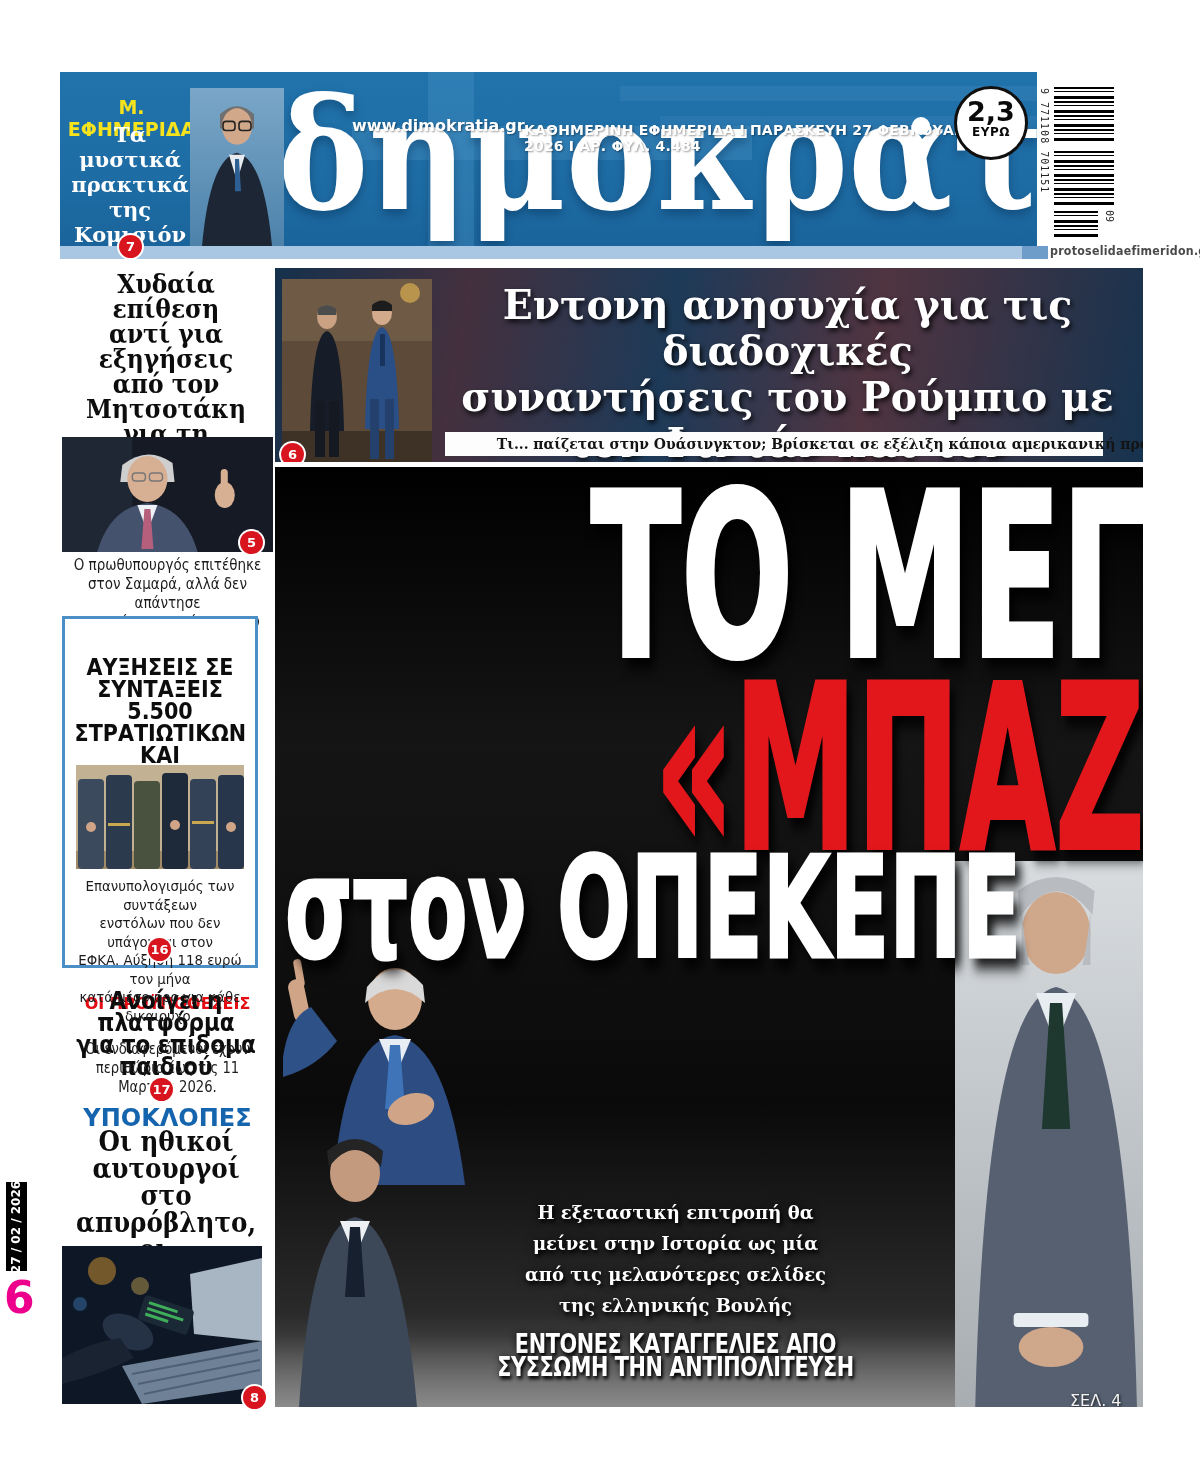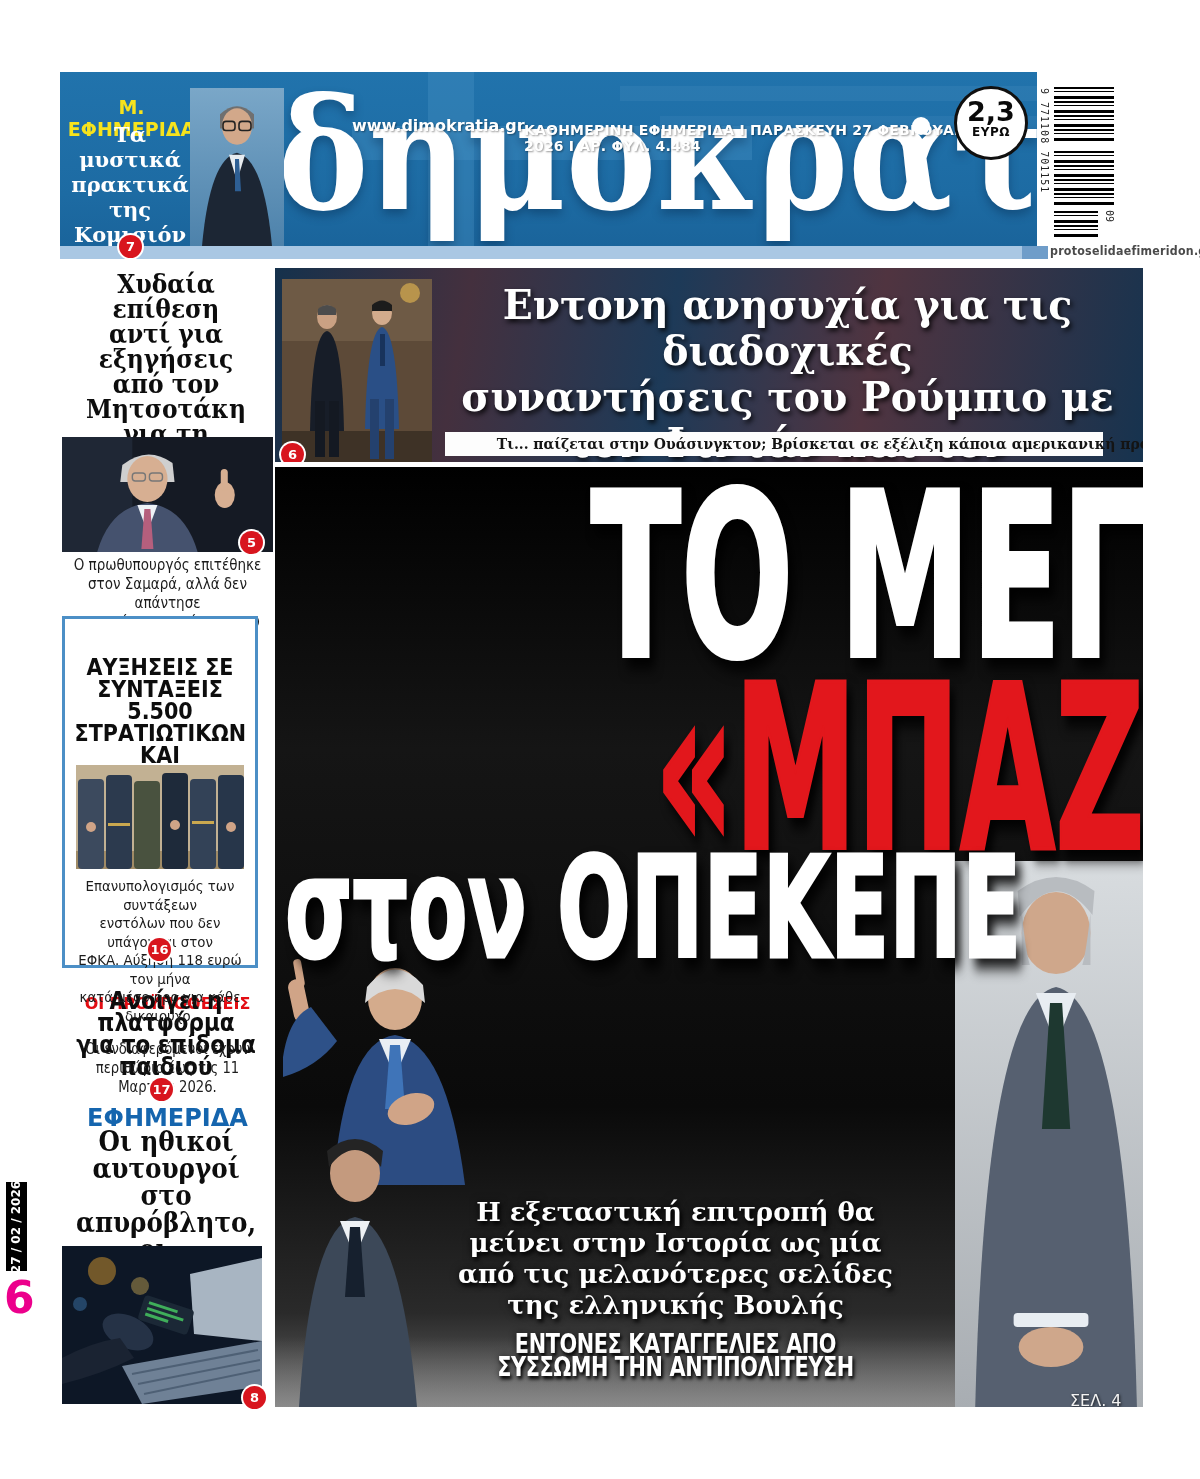--- a/index.html
+++ b/index.html
@@ -102,21 +102,21 @@
   .g2{top:188px;}
   .g2 span{font-size:228px;color:#e2171c;-webkit-text-stroke:4px #e2171c;transform:scaleX(.54);transform-origin:center top;}
   .g3{left:10px;top:372px;width:auto;text-align:left;}
   .g3 span{font-size:140px;color:#fff;-webkit-text-stroke:3px #fff;transform:scaleX(.62);transform-origin:left top;}
   .p-mitsotakis{left:680px;top:394px;width:188px;height:546px;z-index:2;}
   .p-voridis{left:0;top:478px;width:212px;height:240px;z-index:2;}
   .p-avgenakis{left:0;top:658px;width:158px;height:282px;z-index:2;}
   .mp{position:absolute;left:168px;width:465px;color:#fff;text-align:center;z-index:4;
       text-shadow:2px 3px 4px #000,0 0 8px rgba(0,0,0,.6);}
   .mp1{top:506px;font-weight:800;font-size:25px;line-height:26.5px;}
-  .mp2{top:730px;font-weight:800;font-size:26px;line-height:31px;}
+  .mp2{top:730px;font-weight:800;font-size:18px;line-height:31px;}
   .mp3{top:866px;font-weight:800;font-size:26px;line-height:23px;letter-spacing:-.5px;
        transform:scaleX(.8);transform-origin:center top;font-family:"DejaVu Sans","Liberation Sans",sans-serif;}
   .sel{position:absolute;left:795px;top:884px;color:#f2f2f2;font-size:16px;z-index:5;
        text-shadow:1px 1px 3px rgba(0,0,0,.8);margin-top:40px;}
 </style>
 </head>
 <body>
 
 <div class="page">
 
@@ -230,21 +230,21 @@
   </div>
   <div class="badge" style="left:148px;top:938px;">16</div>
 
   <div class="abs s3-kicker ctr">ΟΙ ΠΡΟΫΠΟΘΕΣΕΙΣ</div>
   <div class="abs s3-headline pre ctr fitx90">Ανοίγει η πλατφόρμα
 για το επίδομα παιδιού</div>
   <div class="abs s3-caption pre ctr fitx88">Οι ενδιαφερόμενοι έχουν
 περιθώριο έως τις 11 Μαρτίου 2026.</div>
   <div class="badge" style="left:150px;top:1078px;">17</div>
 
-  <div class="abs s4-kicker ctr">ΕΦΗΜΕΡΙΔΑ</div>
+  <div class="abs s4-kicker ctr">ΥΠΟΚΛΟΠΕΣ</div>
   <div class="abs s4-headline serif pre ctr fitx88">Οι ηθικοί αυτουργοί
 στο απυρόβλητο,
 οι... εντολοδόχοι
 στο απόσπασμα!</div>
   <div class="photo s4-photo">
     <svg viewBox="0 0 200 158" preserveAspectRatio="none">
       <rect width="200" height="158" fill="#0d1726"></rect>
       <circle cx="40" cy="25" r="14" fill="#d89a2e" opacity=".5"></circle>
       <circle cx="78" cy="40" r="9" fill="#e8c05a" opacity=".4"></circle>
       <circle cx="18" cy="58" r="7" fill="#3c73a8" opacity=".5"></circle>

